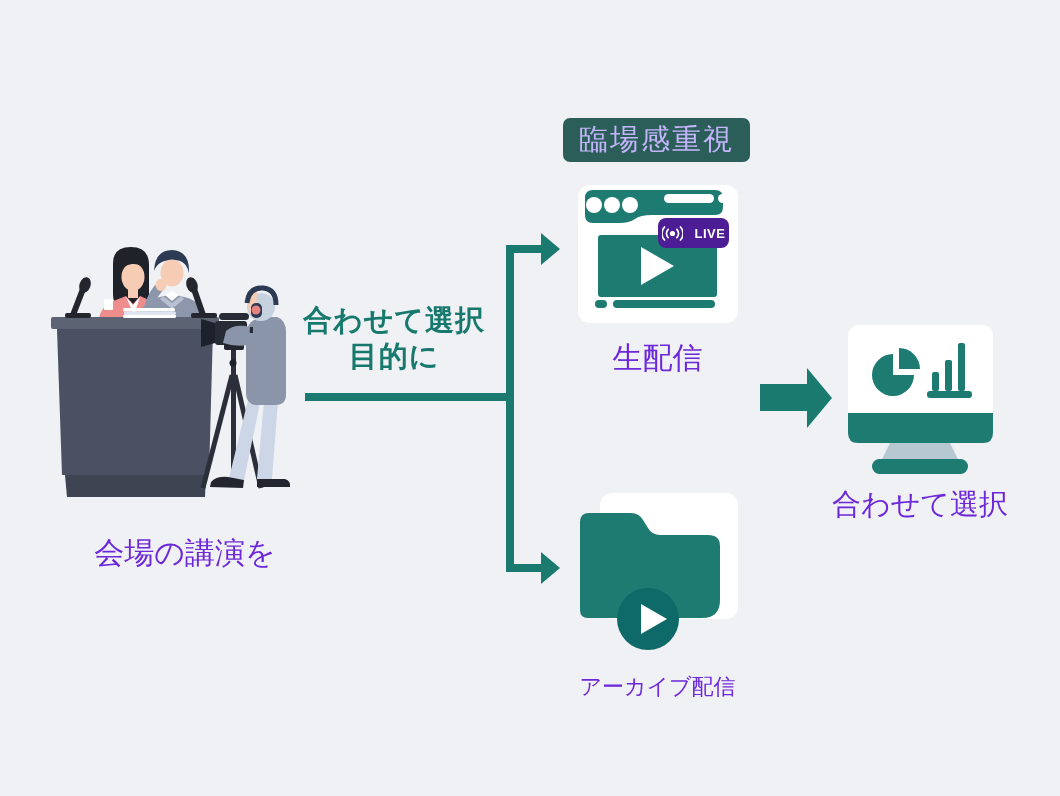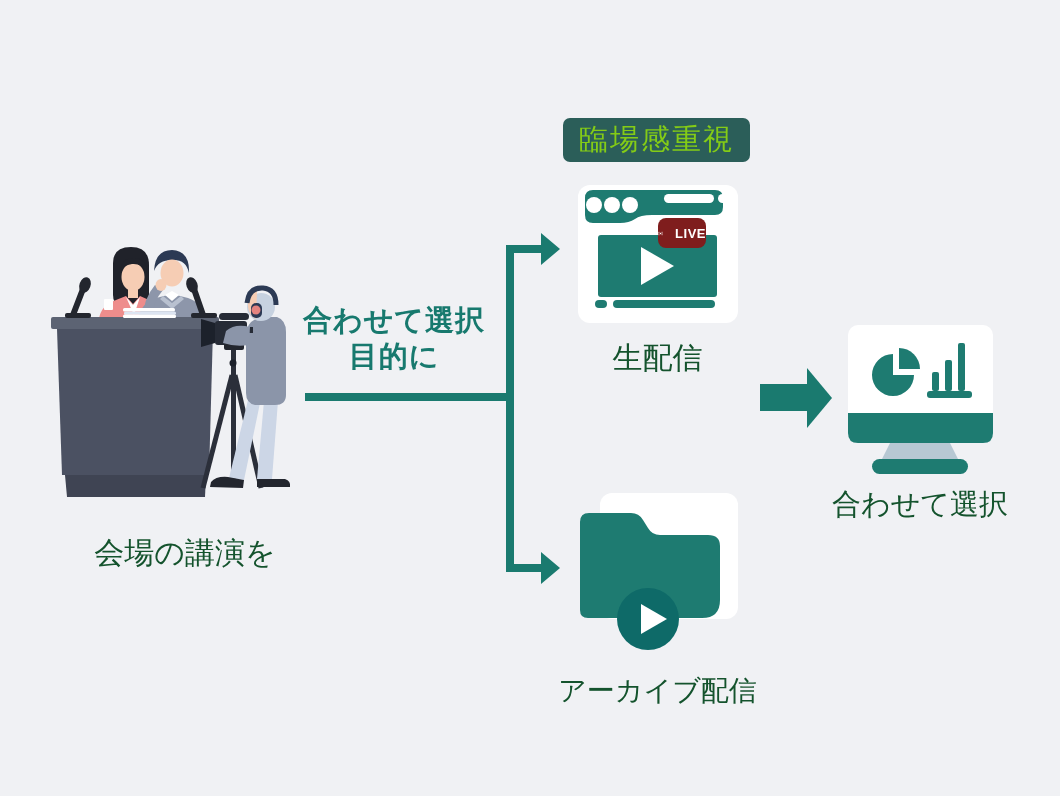--- a/index.html
+++ b/index.html
@@ -1,30 +1,30 @@
 <!DOCTYPE html>
 <html><head>
 <meta charset="utf-8">
 <style>
   html,body{margin:0;padding:0;}
   body{font-family:"Liberation Sans","DejaVu Sans",sans-serif;}
   .stage{position:relative;width:1060px;height:796px;background:#f0f1f4;overflow:hidden;}
 
   
-  .tag-badge{position:absolute;background:#2b5e59;color:#84cc16;border-radius:7px;
+  .tag-badge{position:absolute;background:#2b5e59;color:#c4b5fd;border-radius:7px;
     display:flex;align-items:center;justify-content:center;
     font-size:29px;font-weight:500;letter-spacing:2px;}
   .badge-live{left:563px;top:118px;width:187px;height:44px;}
   .badge-archive{left:579px;top:427px;width:160px;height:46px;}
 
   
-  .caption{position:absolute;color:#14532d;font-weight:500;text-align:center;}
+  .caption{position:absolute;color:#6d28d9;font-weight:500;text-align:center;}
   .caption-source{left:60px;top:534px;width:250px;font-size:30px;line-height:38px;}
   .caption-live{left:560px;top:338px;width:195px;font-size:30px;}
-  .caption-archive{left:530px;top:672px;width:255px;font-size:28px;}
+  .caption-archive{left:530px;top:672px;width:255px;font-size:22px;}
   .caption-result{left:810px;top:485px;width:220px;font-size:29px;}
   .decision-text{left:294px;top:302px;width:200px;font-size:29px;line-height:36px;
     color:#17796e;font-weight:700;text-align:center;position:absolute;letter-spacing:1px;}
 
   
   .line{position:absolute;background:#1a7a6f;}
   .trunk{left:305px;top:393px;width:206px;height:8px;}
   .vert{left:506px;top:245px;width:8px;height:327px;}
   .arm-top{left:506px;top:245px;width:36px;height:8px;}
   .arm-bottom{left:506px;top:564px;width:36px;height:8px;}
@@ -34,21 +34,21 @@
   .head-top{left:541px;top:233px;}
   .head-bottom{left:541px;top:552px;}
   .big-arrow-body{left:760px;top:384px;width:47px;height:27px;}
   .big-arrow-head{position:absolute;left:807px;top:368px;width:0;height:0;
     border-top:30px solid transparent;border-bottom:30px solid transparent;
     border-left:25px solid #1a7a6f;}
 
   
   .browser-card{position:absolute;left:578px;top:185px;width:160px;height:138px;
     background:#ffffff;border-radius:12px;}
-  .live-pill{position:absolute;left:658px;top:218px;width:48px;height:30px;background:#7f1d1d;
+  .live-pill{position:absolute;left:658px;top:218px;width:71px;height:30px;background:#4c1d95;
     border-radius:8px;display:flex;align-items:center;justify-content:center;gap:12px;}
   .live-pill span{color:#ffffff;font-size:13px;font-weight:bold;letter-spacing:.5px;}
 
   
   .folder-wrap{position:absolute;left:575px;top:488px;width:165px;height:170px;}
   .monitor-wrap{position:absolute;left:845px;top:322px;width:150px;height:160px;}
   .scene-wrap{position:absolute;left:45px;top:235px;width:260px;height:270px;}
 </style>
 </head>
 <body>

